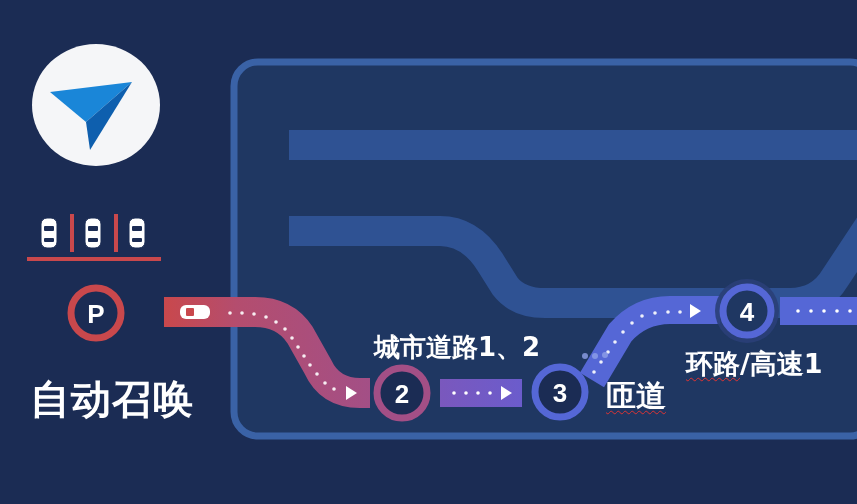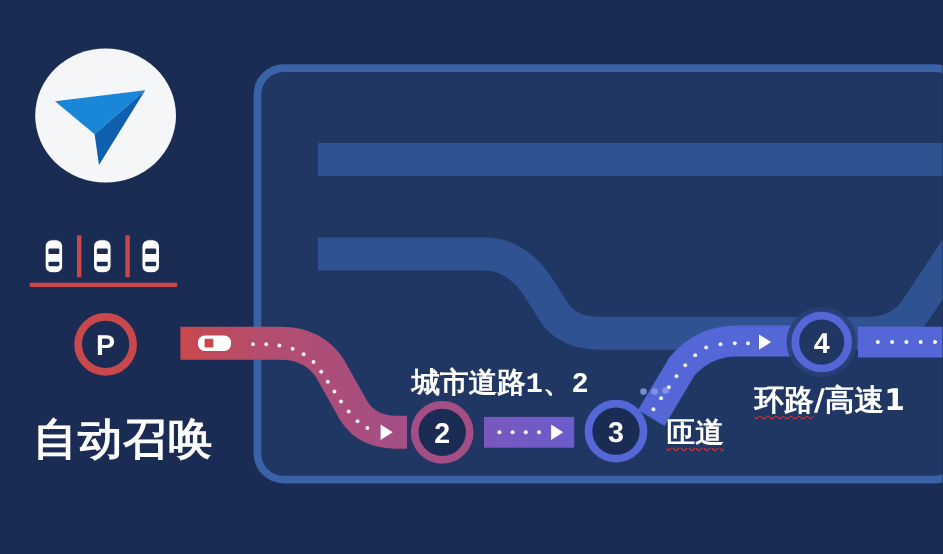--- a/index.html
+++ b/index.html
@@ -1,22 +1,22 @@
 <!DOCTYPE html>
 <html><head>
 <meta charset="utf-8">
 <style>
   html,body{margin:0;padding:0;}
   body{width:857px;height:504px;background:#1b2c54;position:relative;overflow:hidden;font-family:"DejaVu Sans","Liberation Sans",sans-serif;}
   .abs{position:absolute;}
   .nav-circle{left:32px;top:44px;width:128px;height:122px;border-radius:50%;background:#f5f6f8;}
   .lbl{position:absolute;color:#ffffff;font-weight:bold;white-space:nowrap;}
   .lbl-summon{left:30px;top:372px;font-size:40px;letter-spacing:1px;}
-  .lbl-city{left:374px;top:330px;font-size:26px;font-family:Liberation Mono, monospace;}
-  .lbl-ramp{left:606px;top:376px;font-size:26px;text-decoration:underline wavy #d33;text-decoration-thickness:1px;text-underline-offset:4px;text-align:right;}
+  .lbl-city{left:374px;top:330px;font-size:26px;}
+  .lbl-ramp{left:606px;top:376px;font-size:30px;text-decoration:underline wavy #d33;text-decoration-thickness:1px;text-underline-offset:4px;text-align:right;}
   .lbl-ring{left:686px;top:346px;font-size:27px;}
   .ring-underline{text-decoration:underline wavy #d33;text-decoration-thickness:1px;text-underline-offset:4px;}
   svg{position:absolute;left:0;top:0;}
 </style>
 </head>
 <body>
 
 <div class="abs nav-circle">
   <svg width="128" height="122" viewBox="0 0 128 122">
     <polygon points="18,48 100,38 54,78" fill="#1a86d8"></polygon>

